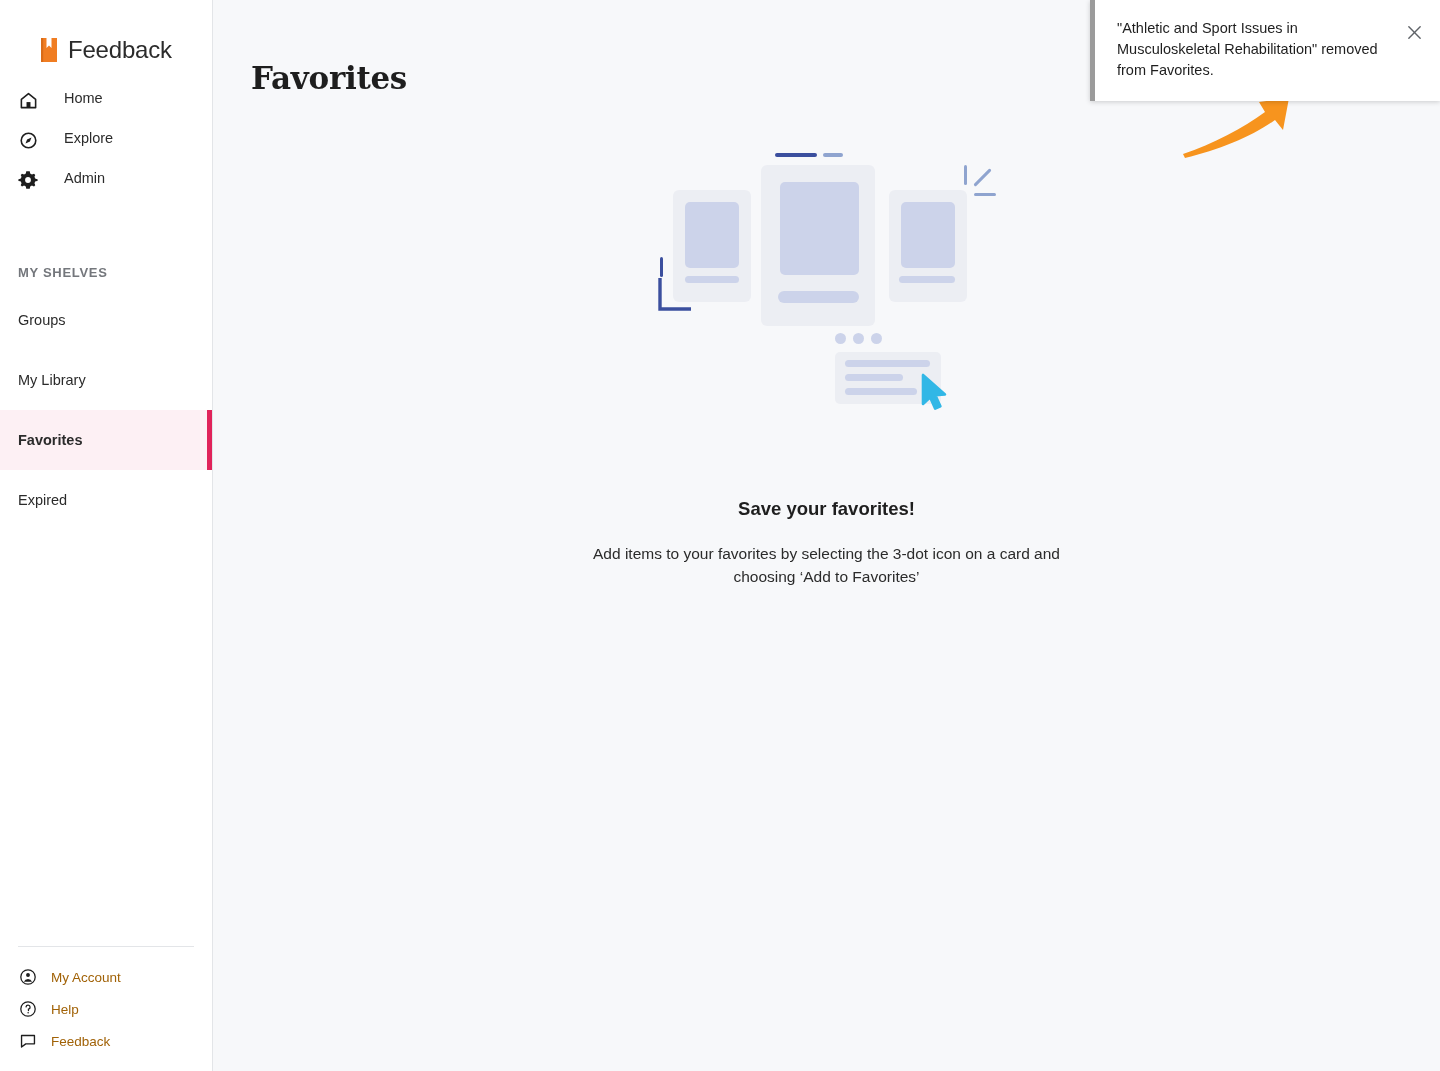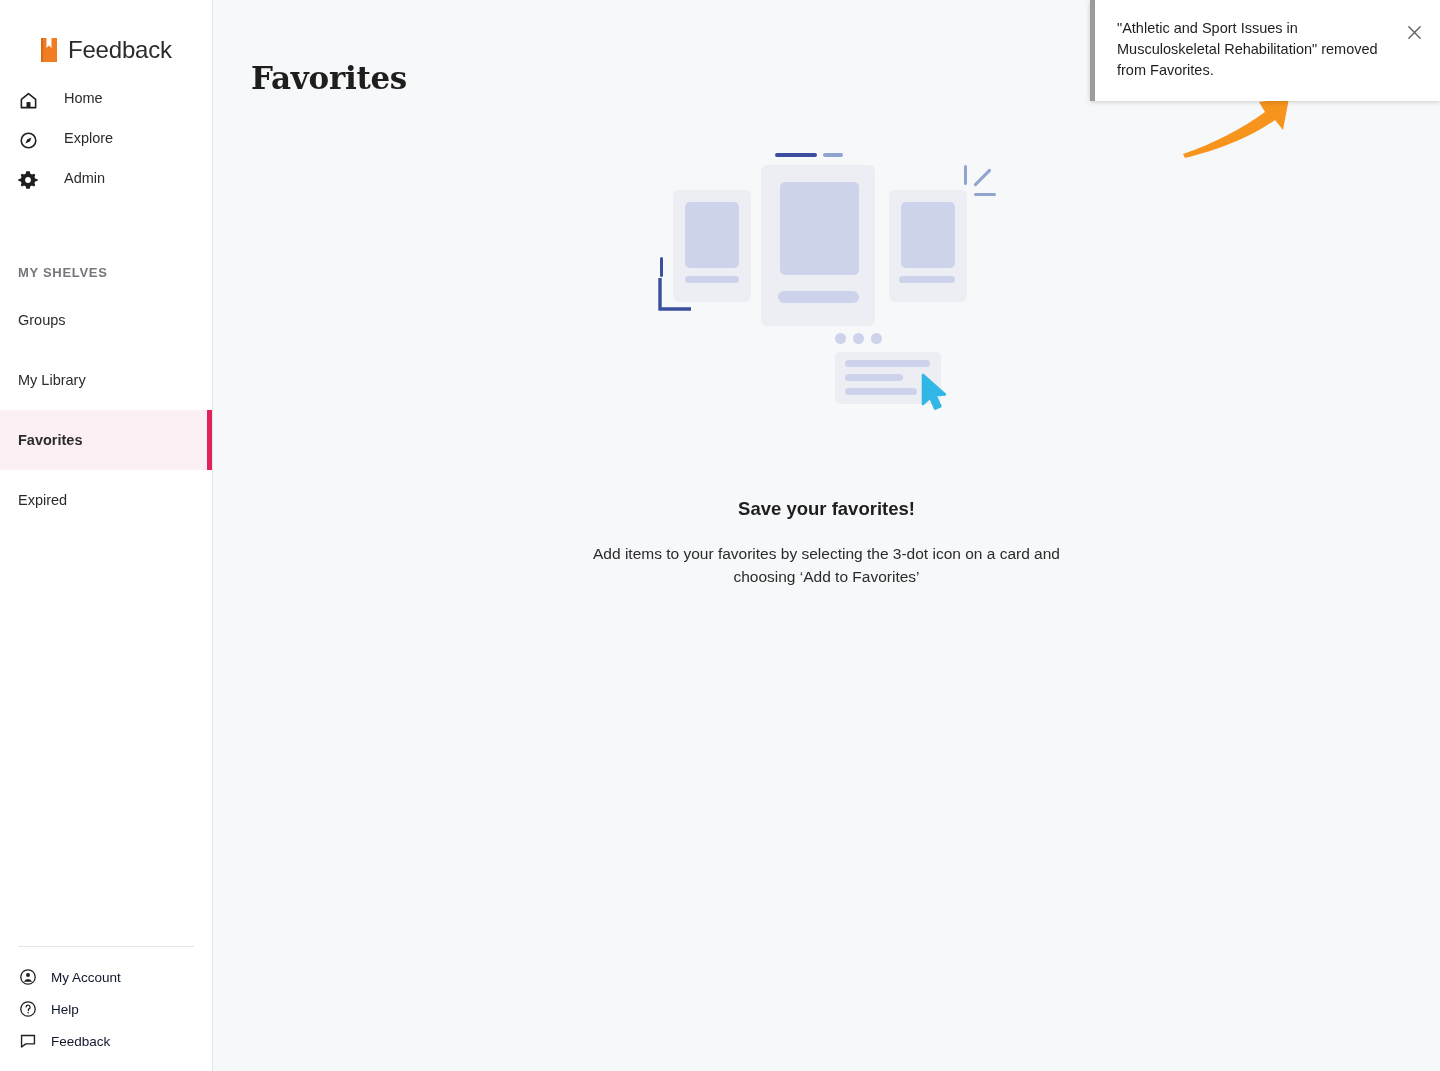--- a/index.html
+++ b/index.html
@@ -65,21 +65,21 @@
   .divider {
     height: 1px; background: #e3e5e8;
     margin: 0 18px 14px 18px;
   }
   .foot-item {
     display: flex; align-items: center; gap: 13px;
     height: 32px; padding-left: 18px; cursor: pointer;
   }
   .foot-item .ico { width: 20px; height: 20px; flex: none;
     display: flex; align-items: center; justify-content: center; }
-  .foot-item .lbl { font-size: 13.5px; color: #0f172a; }
+  .foot-item .lbl { font-size: 13.5px; color: #a16207; }
 
   
   .main {
     flex: 1; height: 1071px; background: #f7f8fa;
     position: relative; overflow: hidden;
   }
   .page-title {
     font-family: "DejaVu Serif", serif;
     font-size: 31px; font-weight: bold; color: #1e1e1e;
     padding: 60px 0 0 38px; letter-spacing: -0.3px;

